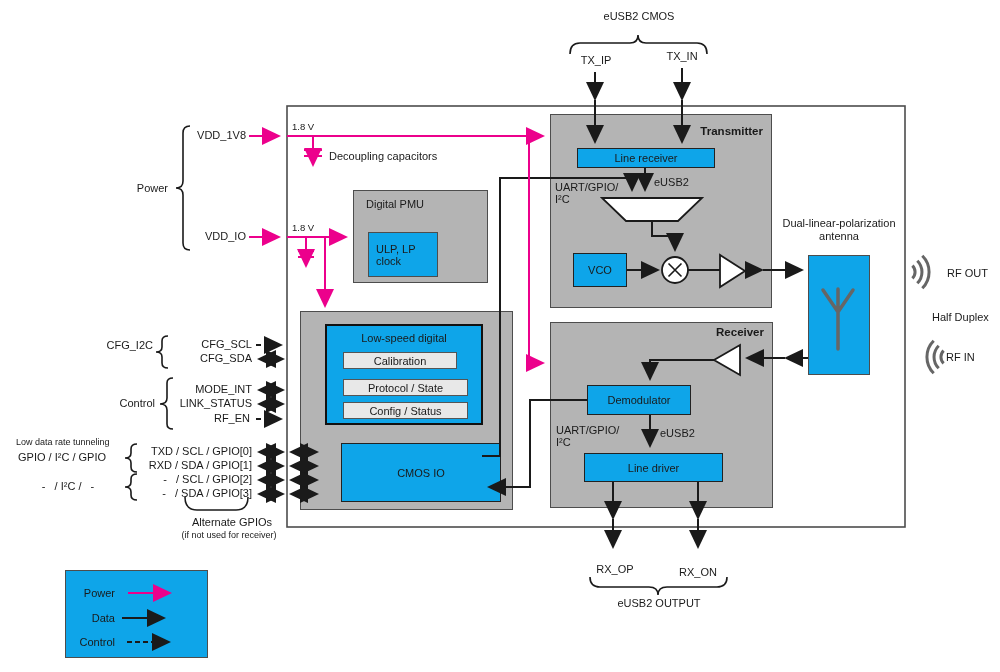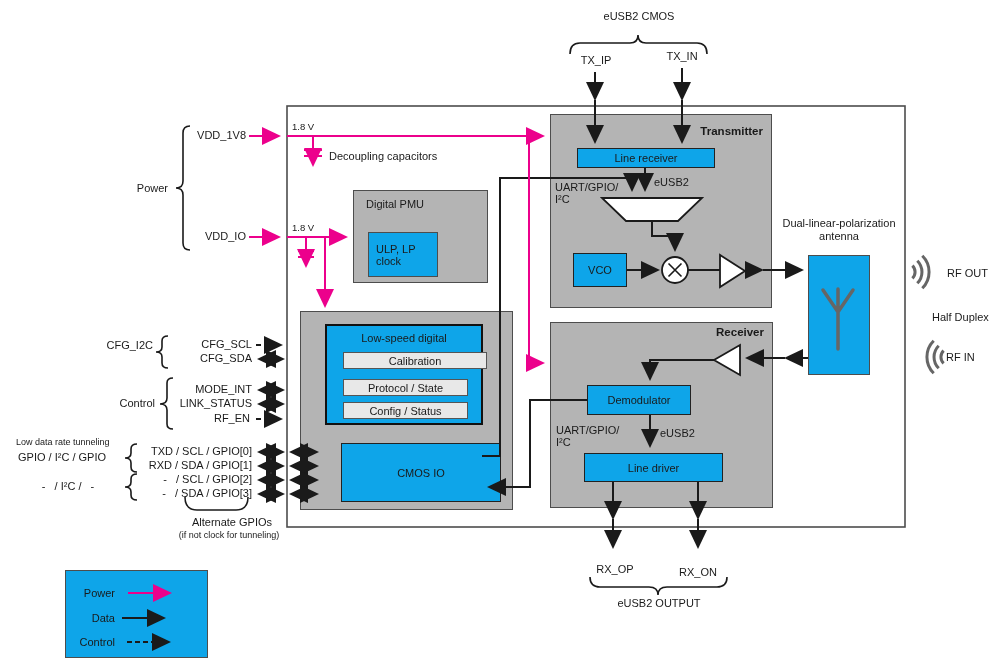--- a/index.html
+++ b/index.html
@@ -50,21 +50,21 @@
   </div>
   <div class="wbox" style="left:368px;top:232px;width:70px;height:45px;border-color:#4d4d4d;justify-content:flex-start;">
     <span class="pre" style="padding-left:7px;">ULP, LP
 clock</span>
   </div>
   <div class="wbox" style="left:808px;top:255px;width:62px;height:120px;border-color:#4d4d4d;"></div>
 
   <div class="wbox" style="left:325px;top:324px;width:158px;height:101px;border:2px solid #111;align-items:flex-start;">
     <div class="lbl center" style="left:0;right:0;top:6px;">Low-speed digital</div>
   </div>
-  <div class="ibox" style="left:343px;top:352px;width:144px;height:17px;">
+  <div class="ibox" style="left:343px;top:352px;width:114px;height:17px;">
     <span>Calibration</span>
   </div>
   <div class="ibox" style="left:343px;top:379px;width:125px;height:17px;">
     <span>Protocol / State</span>
   </div>
   <div class="ibox" style="left:343px;top:402px;width:125px;height:17px;">
     <span>Config / Status</span>
   </div>
   <div class="wbox" style="left:322px;top:443px;width:160px;height:59px;margin-left:19px;">
     <span>CMOS IO</span>
@@ -199,21 +199,21 @@
   <div class="lbl right ztext" style="left:168px;top:412px;width:82px;">RF_EN</div>
 
   <div class="lbl small ztext" style="left:16px;top:437px;">Low data rate tunneling</div>
   <div class="lbl ztext" style="left:18px;top:451px;">GPIO / I²C / GPIO</div>
   <div class="lbl center ztext" style="left:18px;top:480px;width:100px;">-&nbsp;&nbsp;&nbsp;/ I²C /&nbsp;&nbsp;&nbsp;-</div>
   <div class="lbl right ztext" style="left:130px;top:445px;width:122px;">TXD / SCL / GPIO[0]</div>
   <div class="lbl right ztext" style="left:130px;top:459px;width:122px;">RXD / SDA / GPIO[1]</div>
   <div class="lbl right ztext" style="left:130px;top:473px;width:122px;">-&nbsp;&nbsp; / SCL / GPIO[2]</div>
   <div class="lbl right ztext" style="left:130px;top:487px;width:122px;">-&nbsp;&nbsp; / SDA / GPIO[3]</div>
   <div class="lbl center ztext" style="left:172px;top:516px;width:120px;">Alternate GPIOs</div>
-  <div class="lbl small center ztext" style="left:159px;top:530px;width:140px;">(if not clock for tunneling)</div>
+  <div class="lbl small center ztext" style="left:159px;top:530px;width:140px;">(if not used for receiver)</div>
 
   <div class="lbl pre ztext" style="left:555px;top:181px;line-height:12px;white-space:pre-line;">UART/GPIO/
 I²C</div>
   <div class="lbl ztext" style="left:654px;top:176px;">eUSB2</div>
   <div class="lbl pre ztext" style="left:556px;top:424px;line-height:12px;white-space:pre-line;">UART/GPIO/
 I²C</div>
   <div class="lbl ztext" style="left:660px;top:427px;">eUSB2</div>
 
   <div class="lbl center pre ztext" style="left:769px;top:217px;width:140px;white-space:pre-line;">Dual-linear-polarization
 antenna</div>

